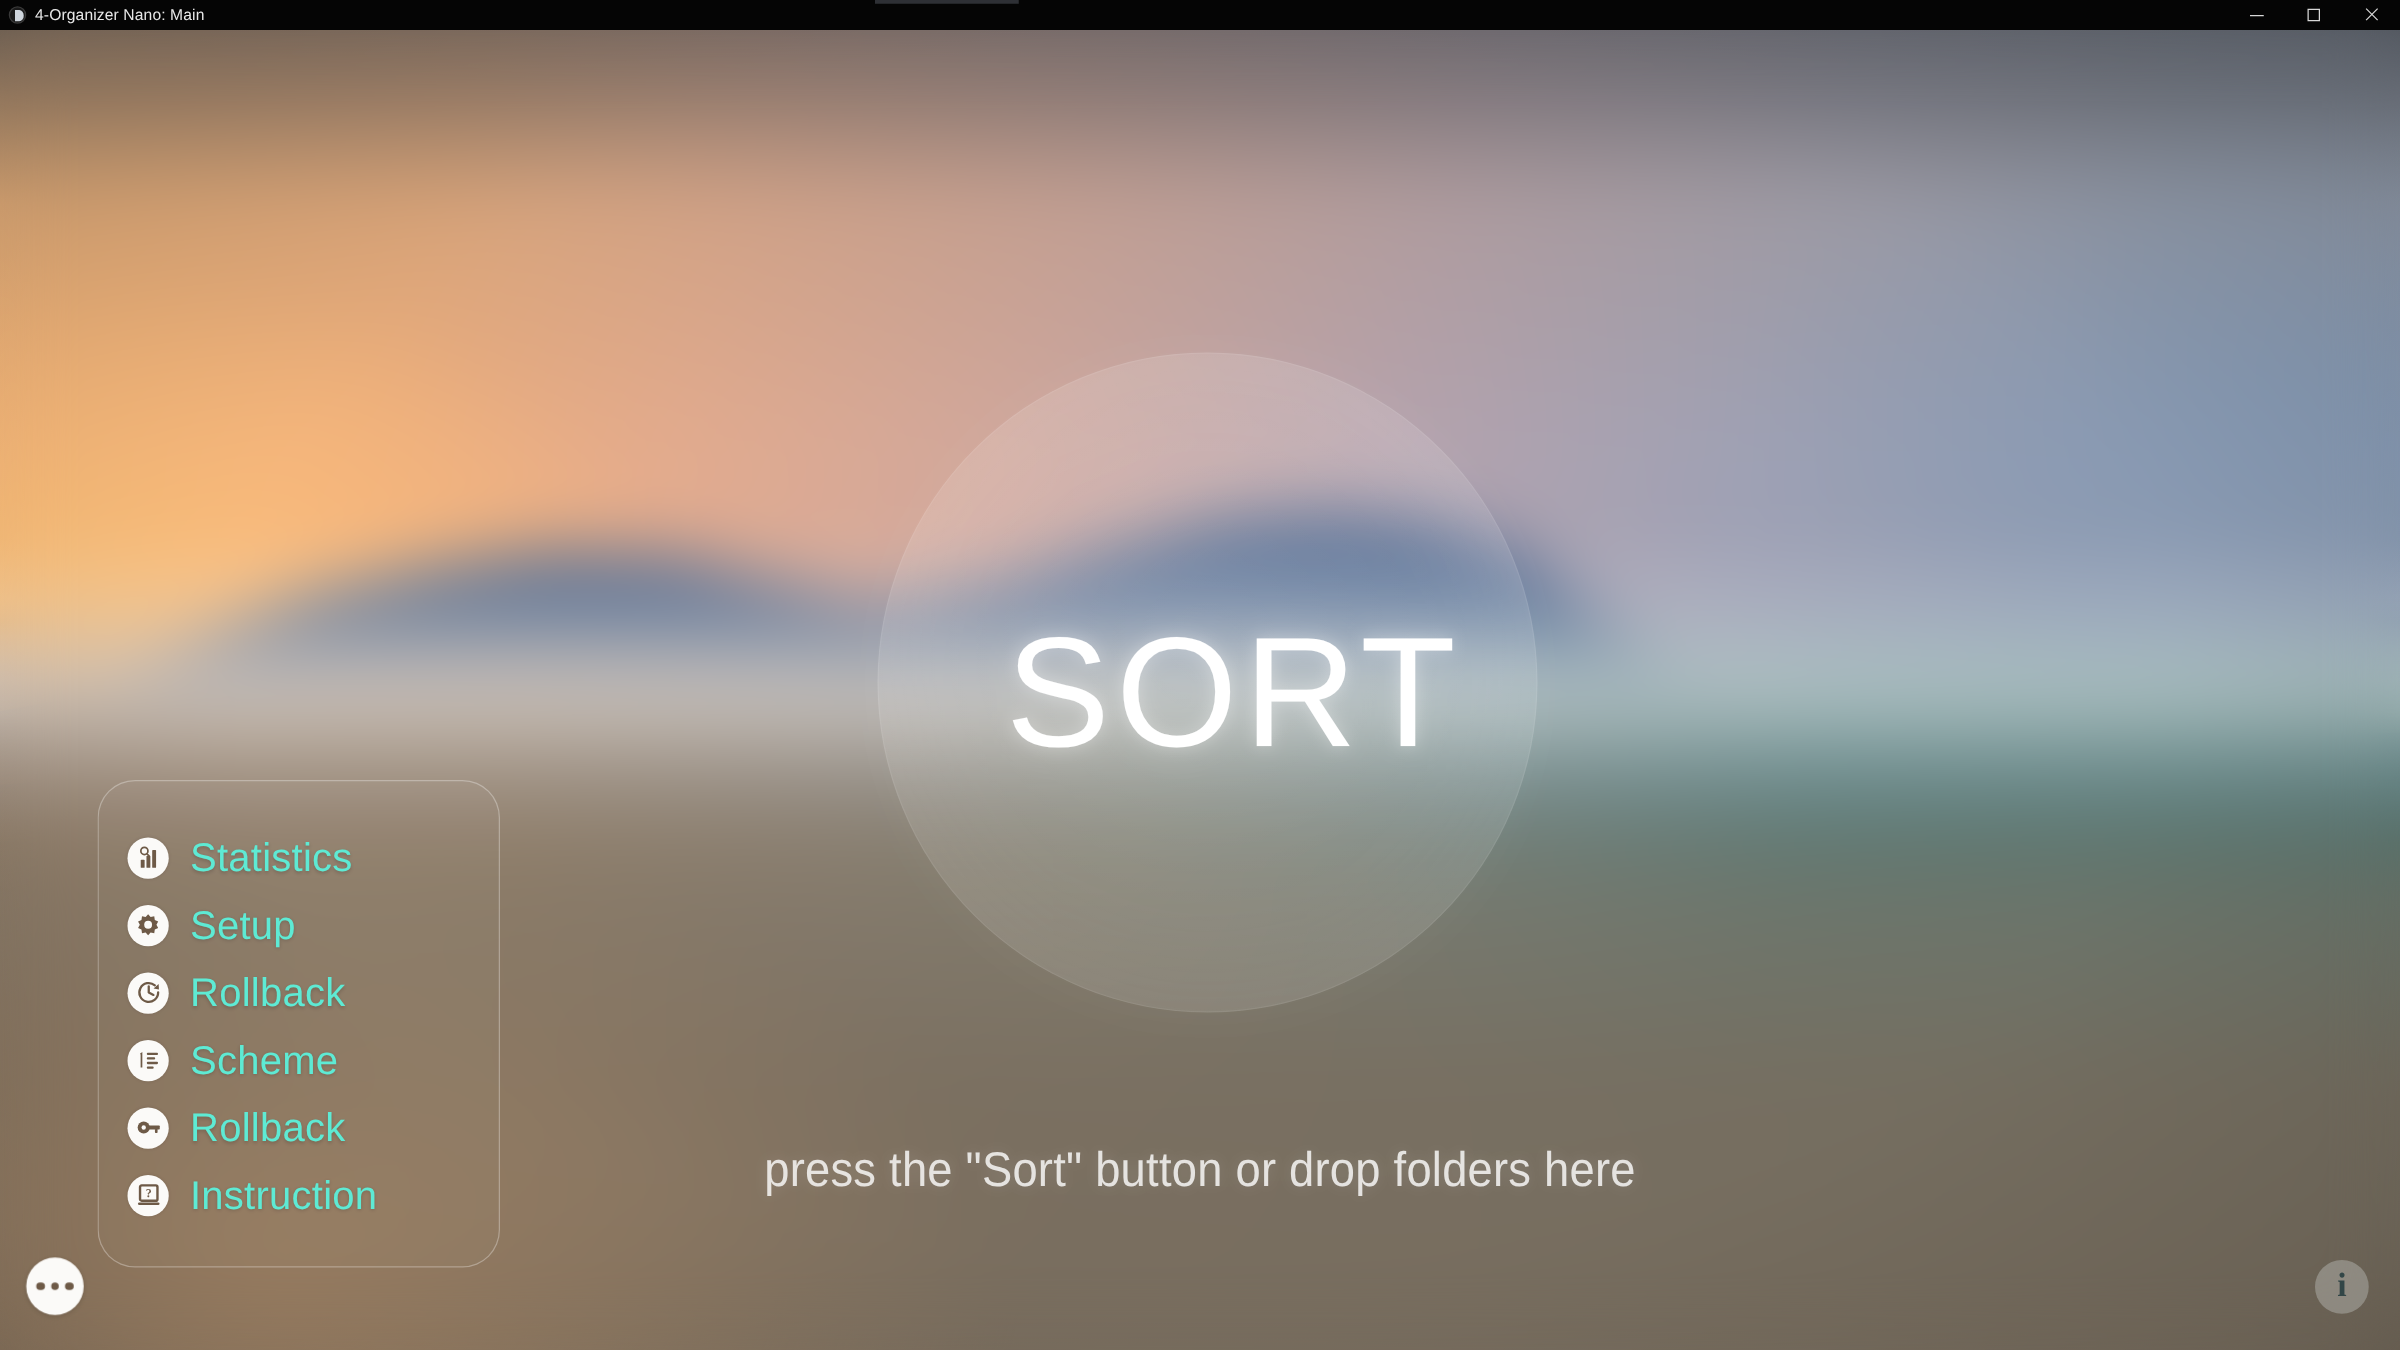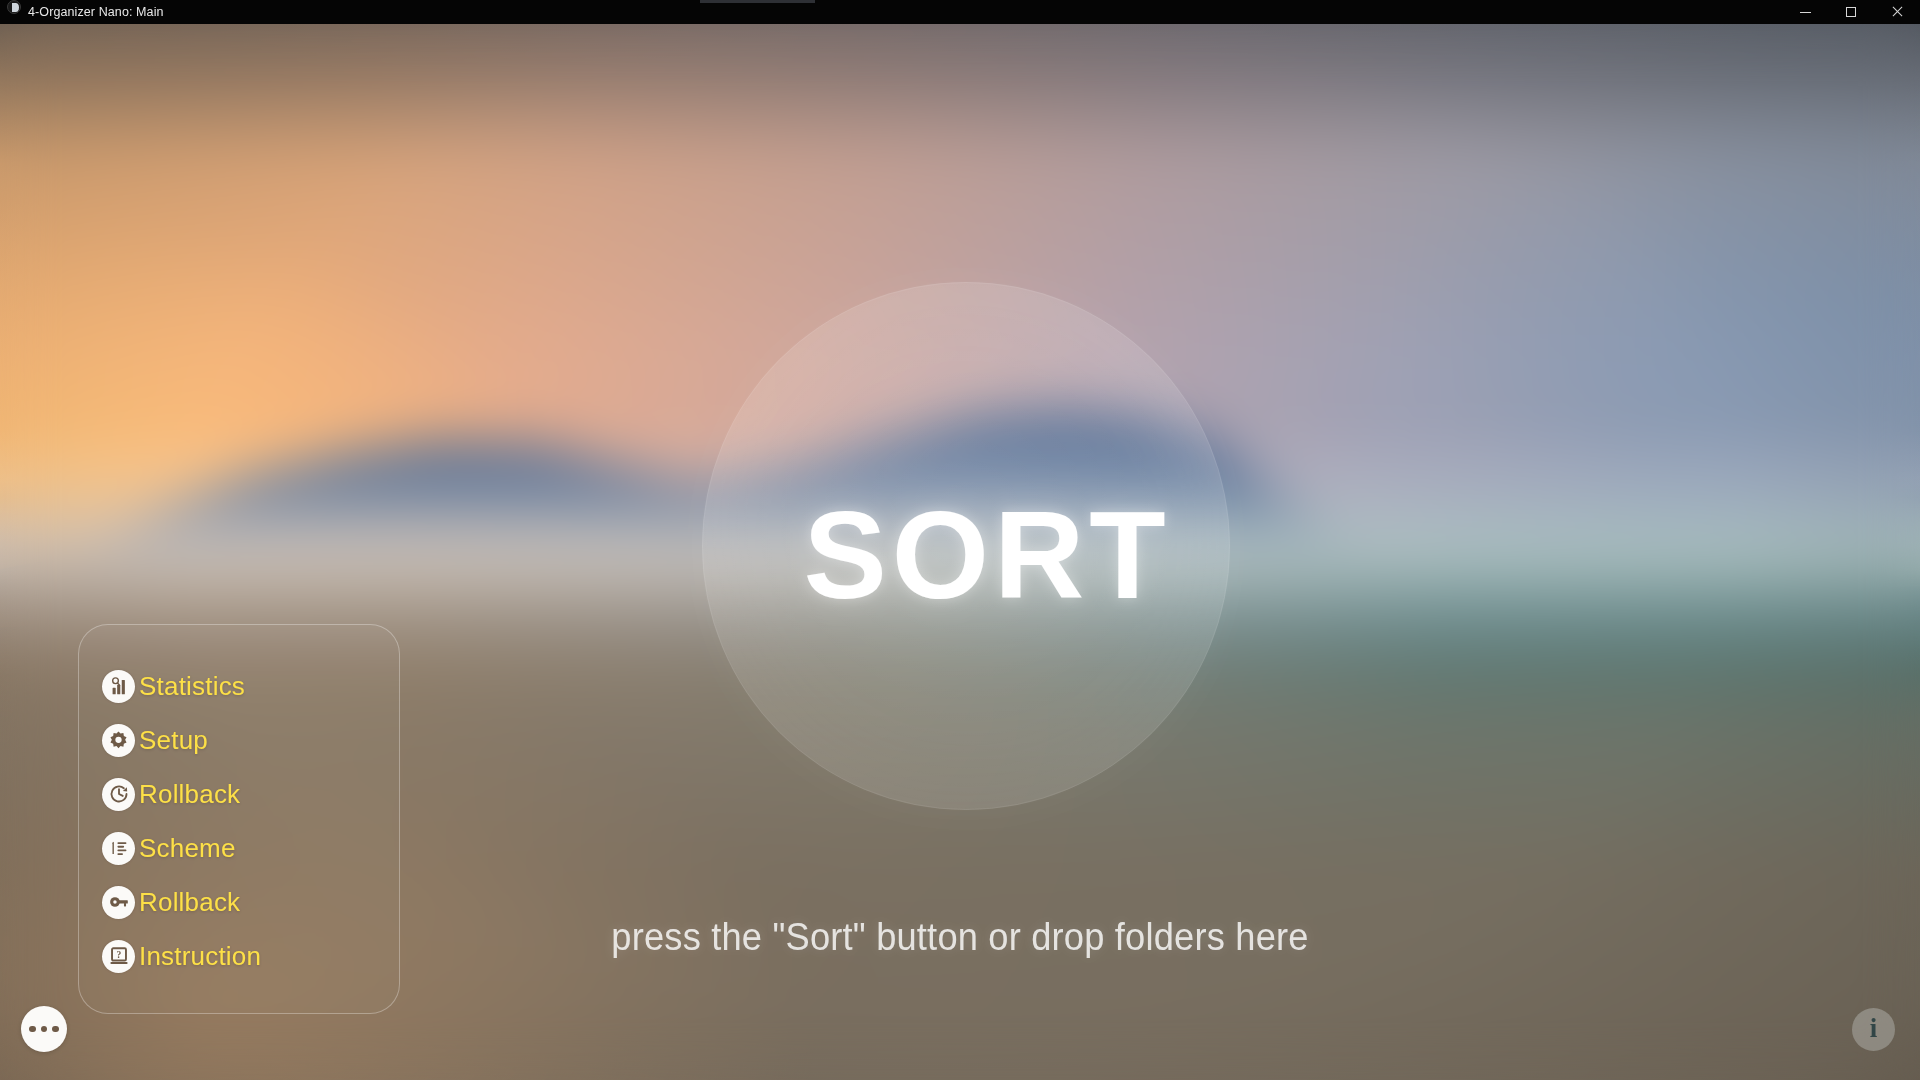--- a/index.html
+++ b/index.html
@@ -21,21 +21,21 @@
   
   #titlebar {
     position:absolute; top:0; left:0;
     width:1920px; height:24px;
     background:#050505;
     display:flex; align-items:center;
     z-index:100;
     user-select:none;
   }
   #titlebar-left {
-    display:flex; align-items:flex-start;
+    display:flex; align-items:center;
     padding-left:7px;
     height:24px;
   }
   #app-icon {
     width:14px; height:14px;
     border-radius:50%;
     background:#1a1a1a;
     border:1px solid #3a3a3a;
     position:relative;
     flex:0 0 auto;
@@ -215,21 +215,21 @@
   #sort-button::after {
     content:"";
     position:absolute; inset:0;
     border-radius:50%;
     border:1px solid rgba(255,255,255,0.07);
     pointer-events:none;
   }
   #sort-label {
     font-family:"Liberation Sans", sans-serif;
     font-size:125px;
-    font-weight:700;
+    font-weight:400;
     letter-spacing:5px;
     color:#ffffff;
     line-height:1;
     position:relative; top:8px;
     text-shadow:0 0 14px rgba(255,255,255,0.35),
                 0 0 36px rgba(255,255,255,0.18);
     -webkit-text-stroke:0.2px rgba(255,255,255,0.25);
     user-select:none;
     margin-left:42px;
   }
@@ -272,24 +272,24 @@
   .menu-icon {
     width:33px; height:33px;
     border-radius:50%;
     background:#fbfaf8;
     flex:0 0 auto;
     display:flex; align-items:center; justify-content:center;
     box-shadow:0 0 3px rgba(0,0,0,0.12);
   }
   .menu-icon svg { display:block; }
   .menu-label {
-    margin-left:4px;
-    font-size:26px;
+    margin-left:17px;
+    font-size:32px;
     font-weight:300;
-    color:#fde047;
+    color:#5eead4;
     letter-spacing:0.2px;
     white-space:nowrap;
     text-shadow:0 1px 3px rgba(0,0,0,0.18);
     user-select:none;
   }
 
   
   #more-button {
     position:absolute;
     left:21px; top:1006px;

